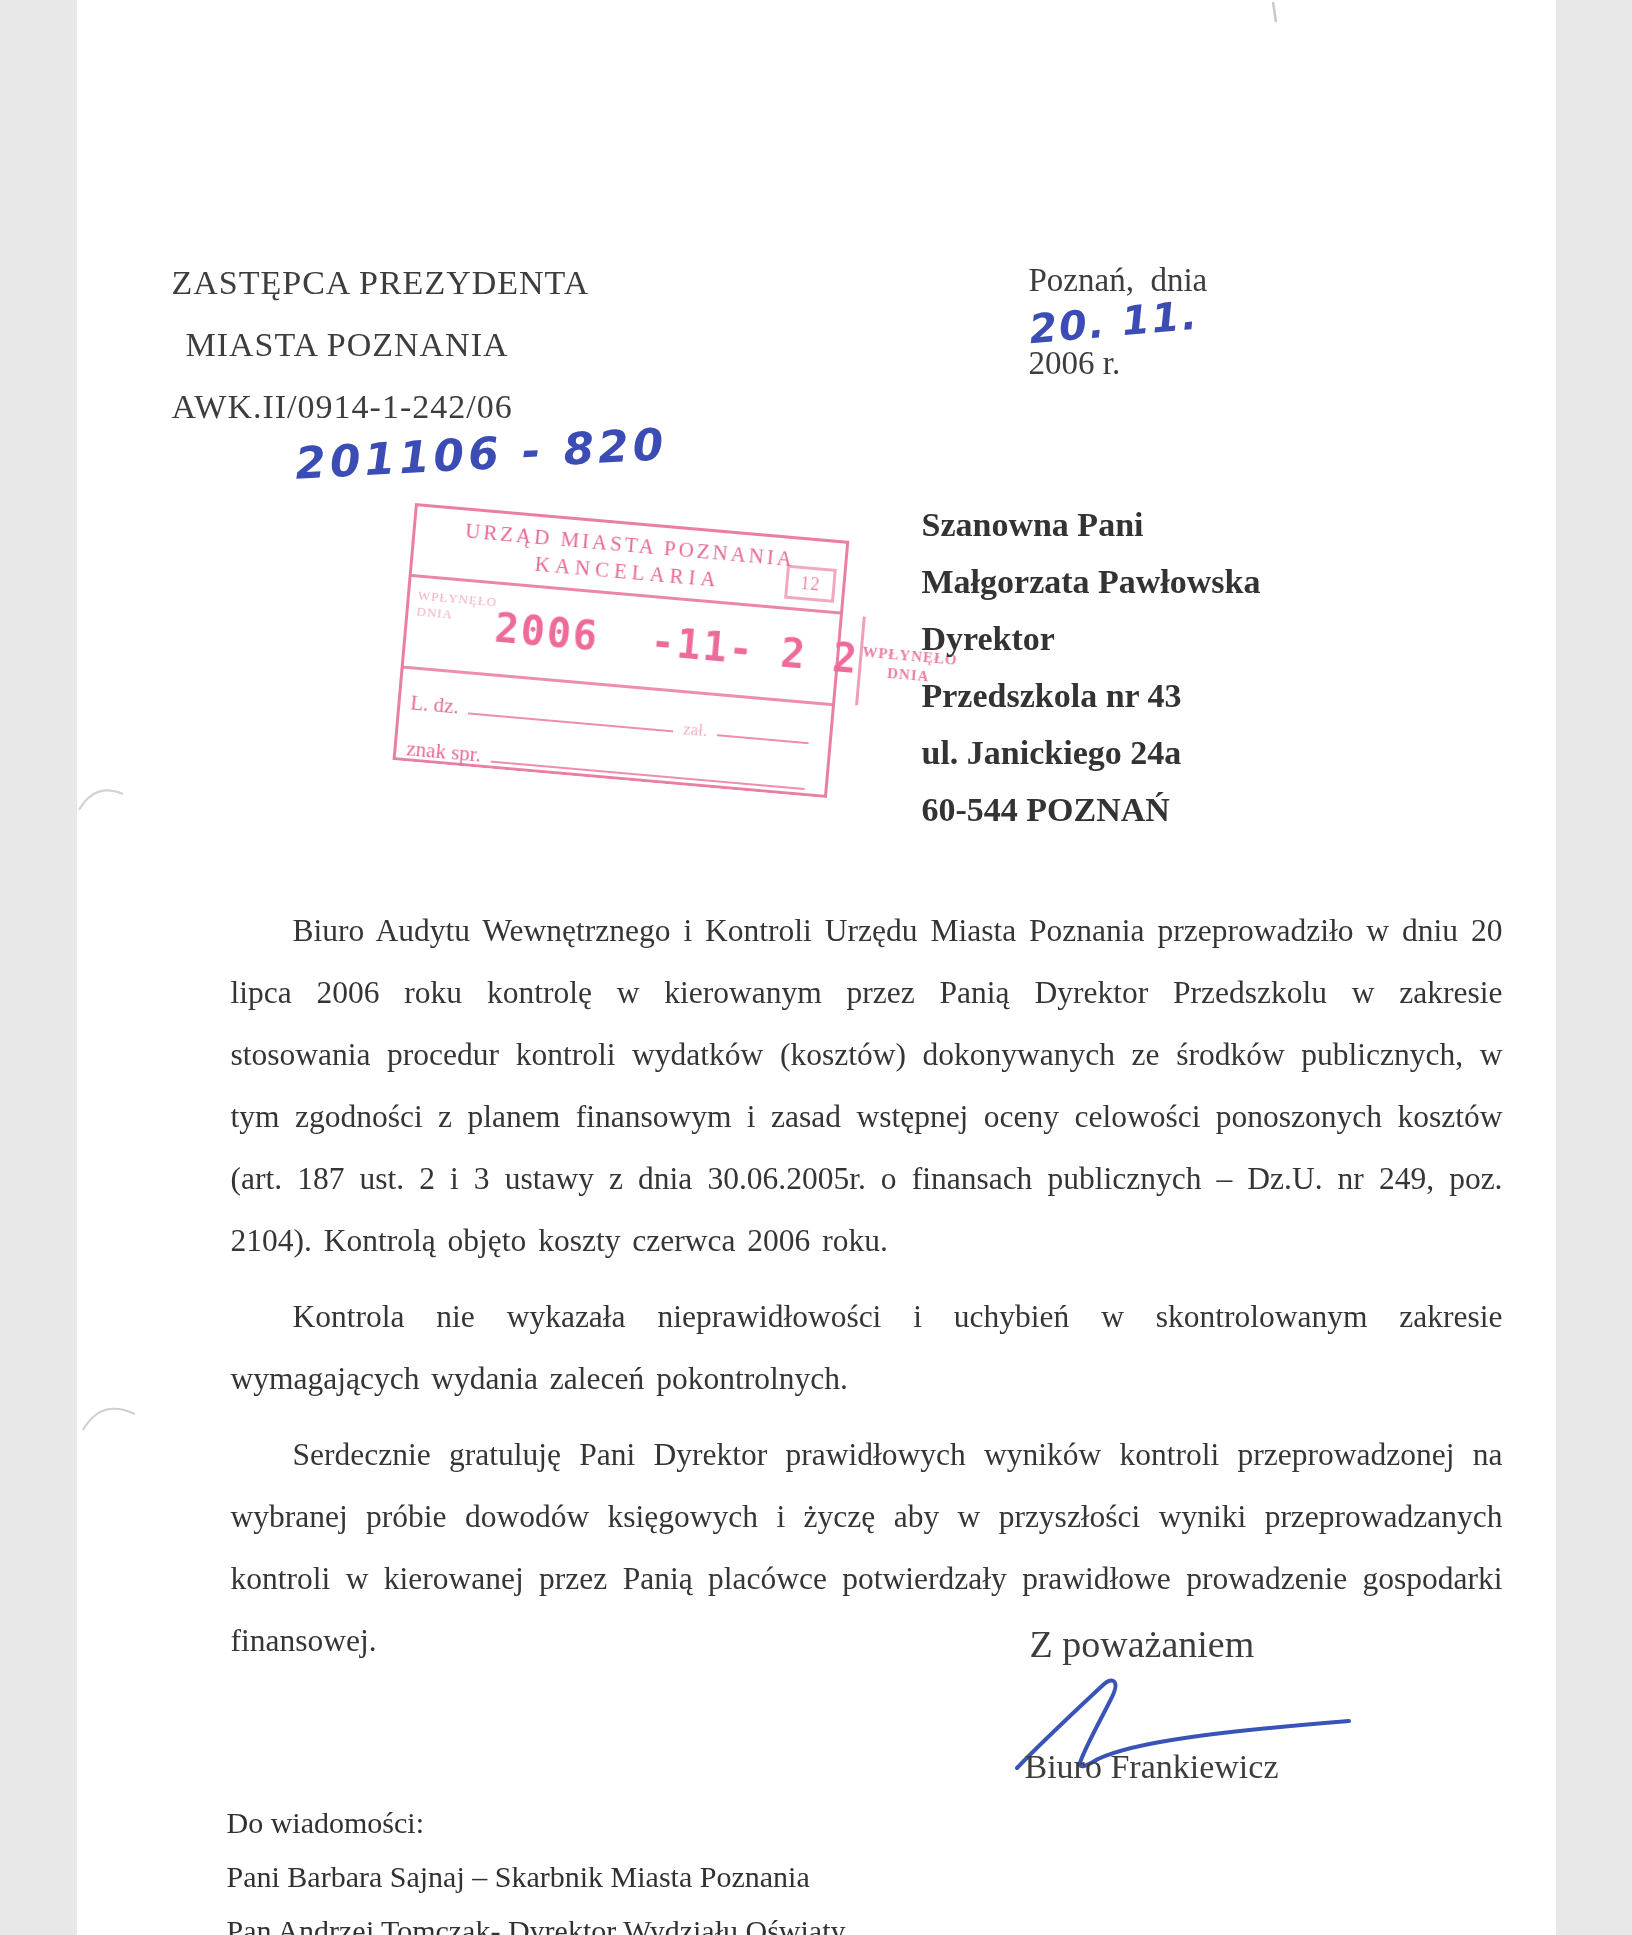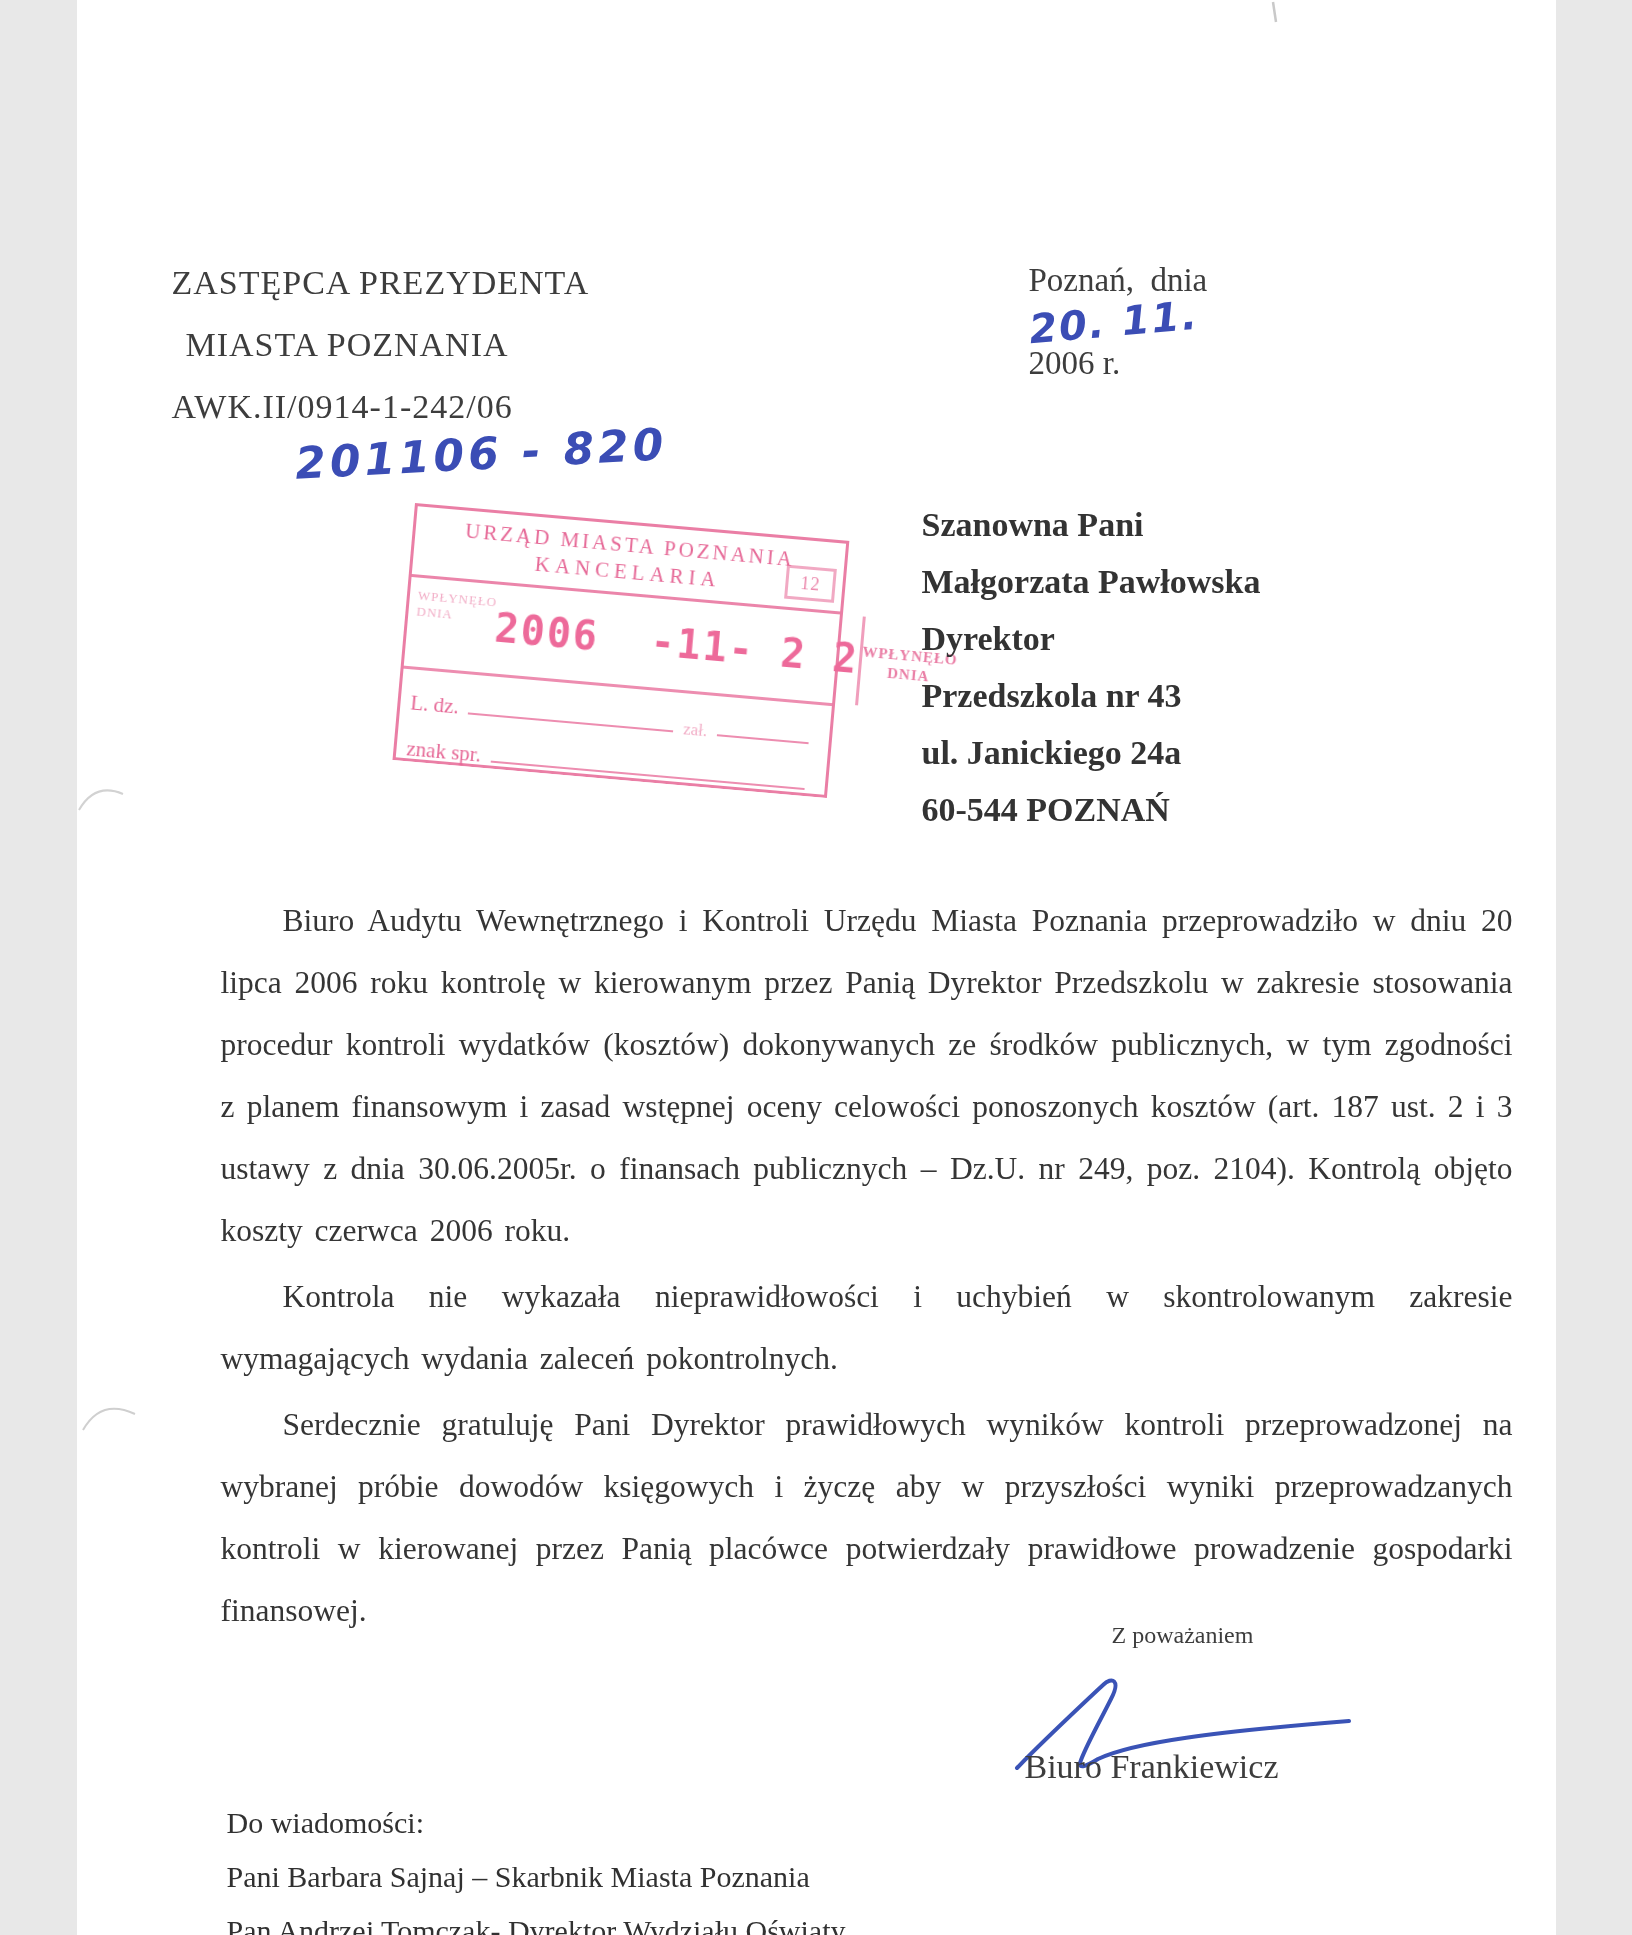--- a/index.html
+++ b/index.html
@@ -83,24 +83,24 @@
   .sline{border-bottom:2px solid rgba(228,90,140,.75);height:1px;margin:0 10px 6px 10px;}
   .grow{flex:1;}
   .w90{width:92px;}
   .faint{opacity:.55;font-size:17px;}
 
   
   .recipient{left:845px;top:496px;font-size:34px;font-weight:bold;line-height:57px;color:#333;}
 
   
   .body-text{left:140px;top:886px;width:1300px;font-size:31.5px;line-height:62px;color:#353535;}
-  .body-text p{margin:4px;text-indent:62px;text-align:justify;word-spacing:4px;}
+  .body-text p{margin:14px;text-indent:62px;text-align:justify;word-spacing:4px;}
 
   
-  .valediction{left:1035px;top:1622px;font-size:24px;color:#3d3d3d;}
+  .valediction{left:953px;top:1622px;font-size:38px;color:#3d3d3d;}
   .signature{left:922px;top:1672px;}
   .signer{left:948px;top:1748px;font-size:34px;color:#3d3d3d;}
 
   
   .cc{left:150px;top:1796px;font-size:30px;line-height:54px;color:#313131;}
 
   
   .artifact{pointer-events:none;}
 </style>
 </head>

